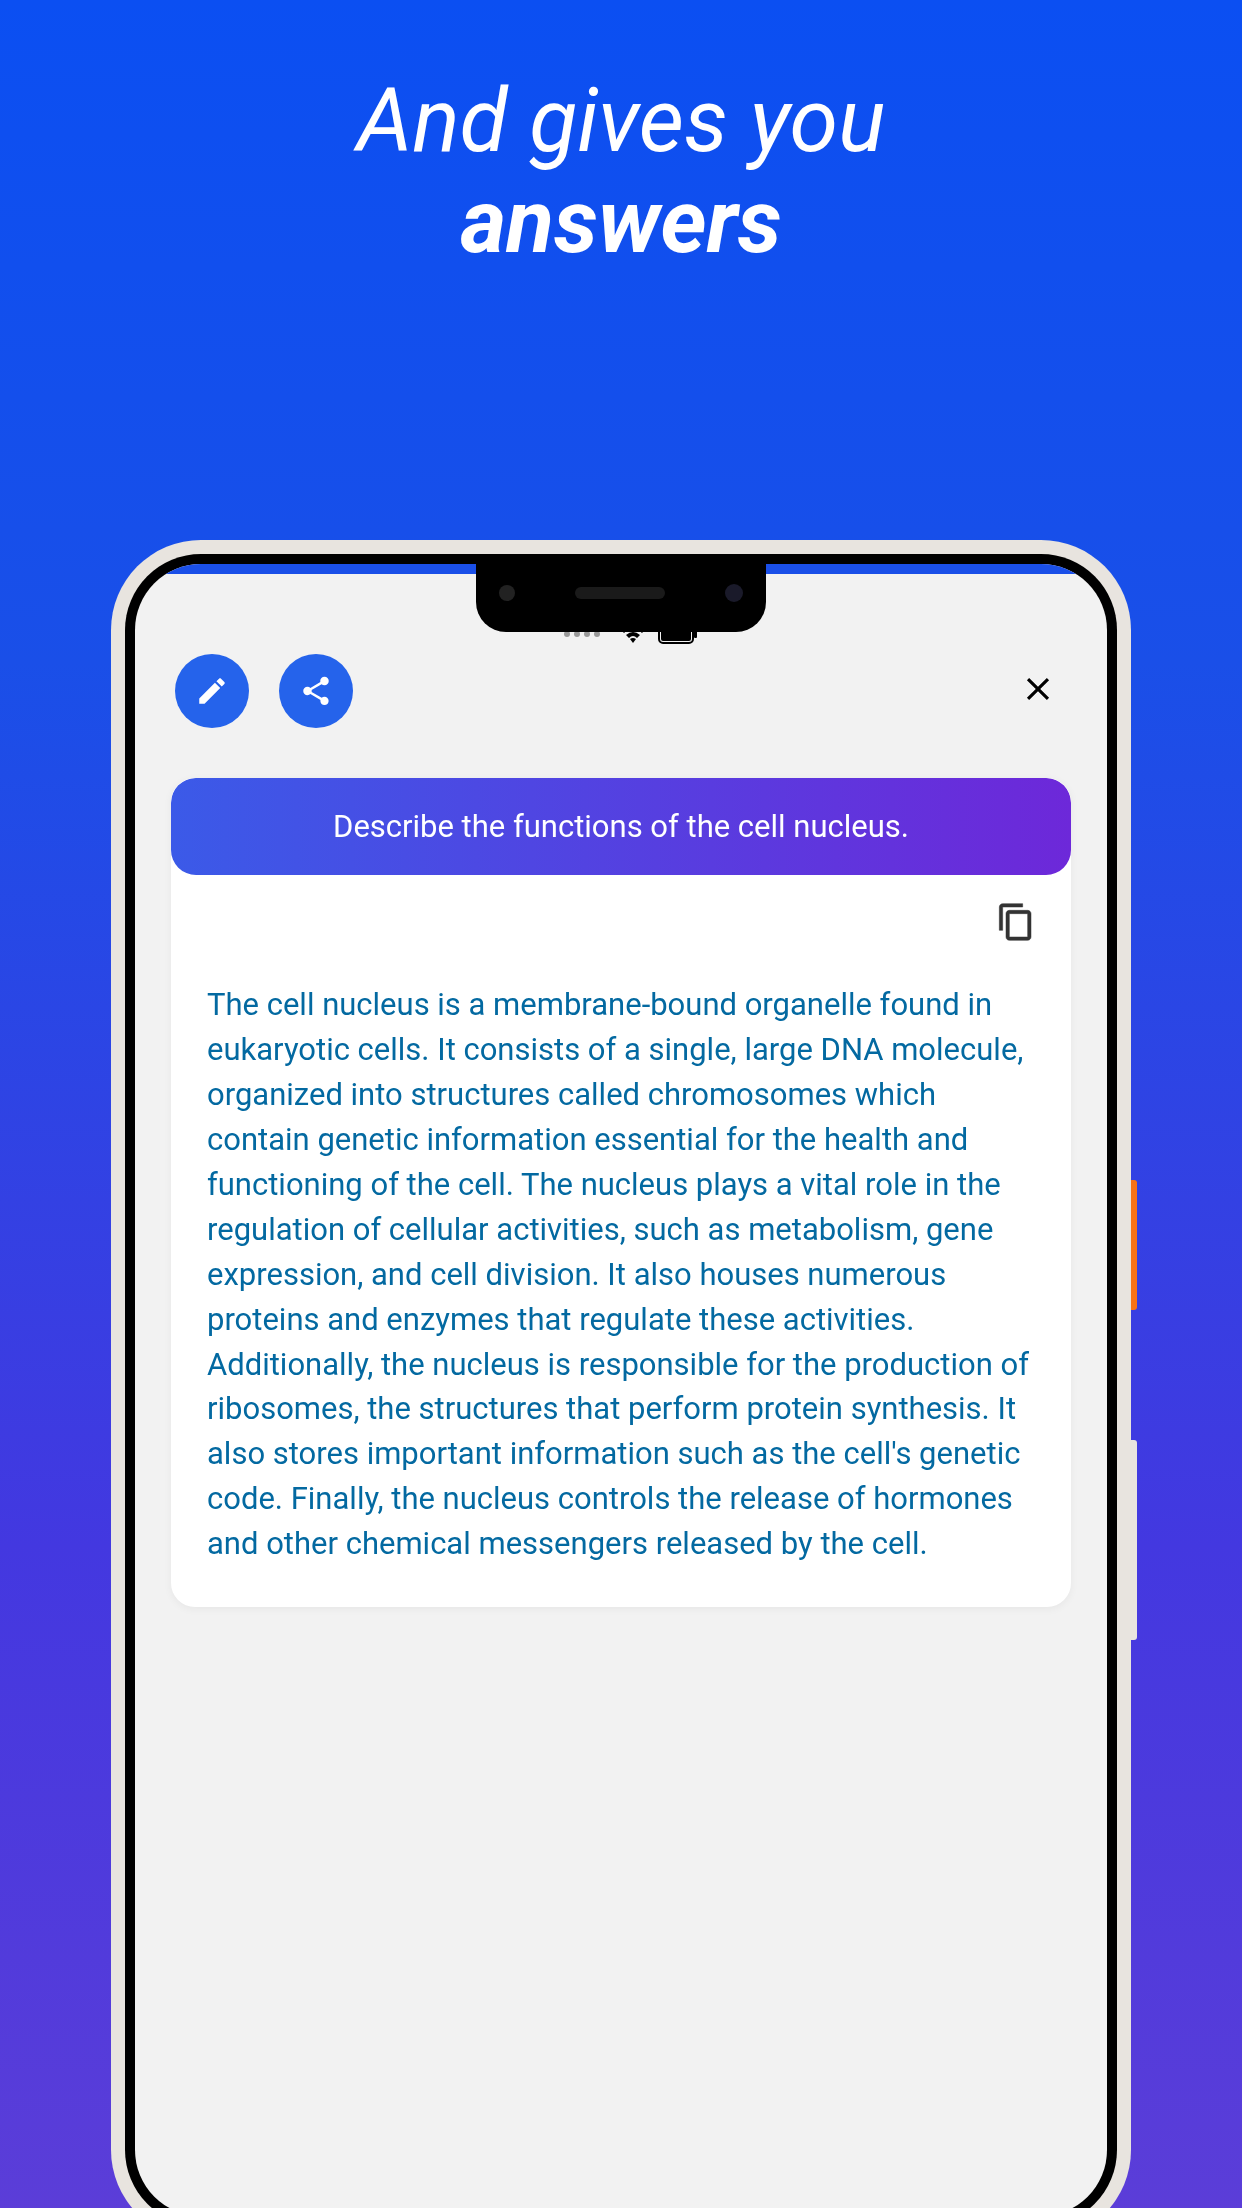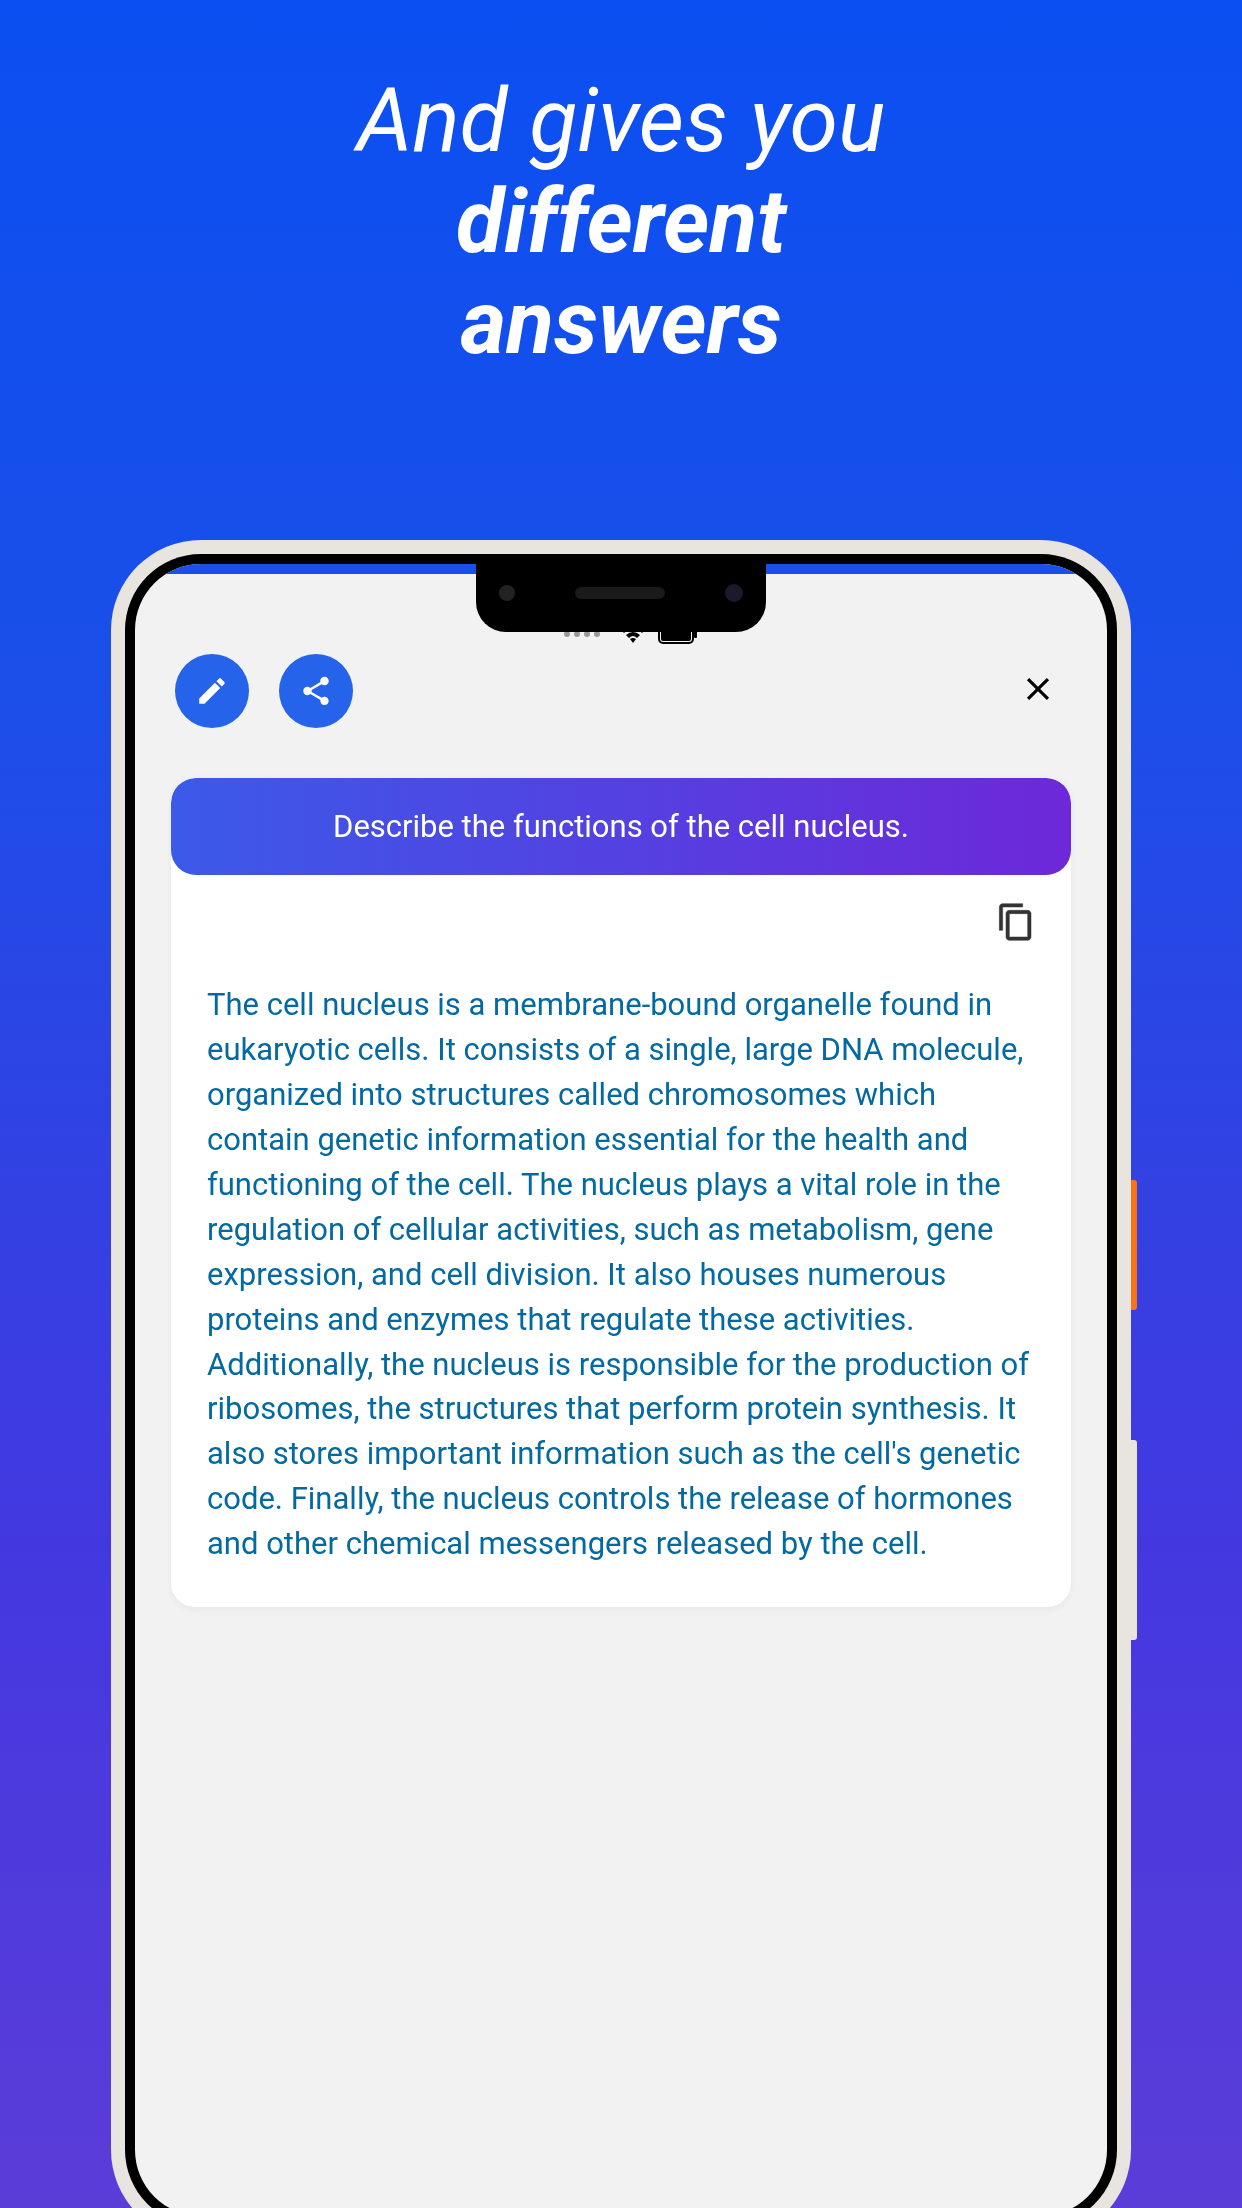--- a/index.html
+++ b/index.html
@@ -220,21 +220,20 @@
       height: 200px;
       background: #e8e4df;
       border-radius: 0 3px 3px 0;
     }
   </style>
 </head>
 <body>
 
 <div class="promo-text">
   <div>And gives you</div>
-  <div class="bold">different</div>
   <div class="bold">answers</div>
 </div>
 
 <div class="phone-frame">
   <div class="side-button-orange"></div>
   <div class="side-button-white"></div>
   <div class="phone-inner">
     <div class="notch">
       <div class="notch-dot"></div>
       <div class="notch-speaker"></div>

